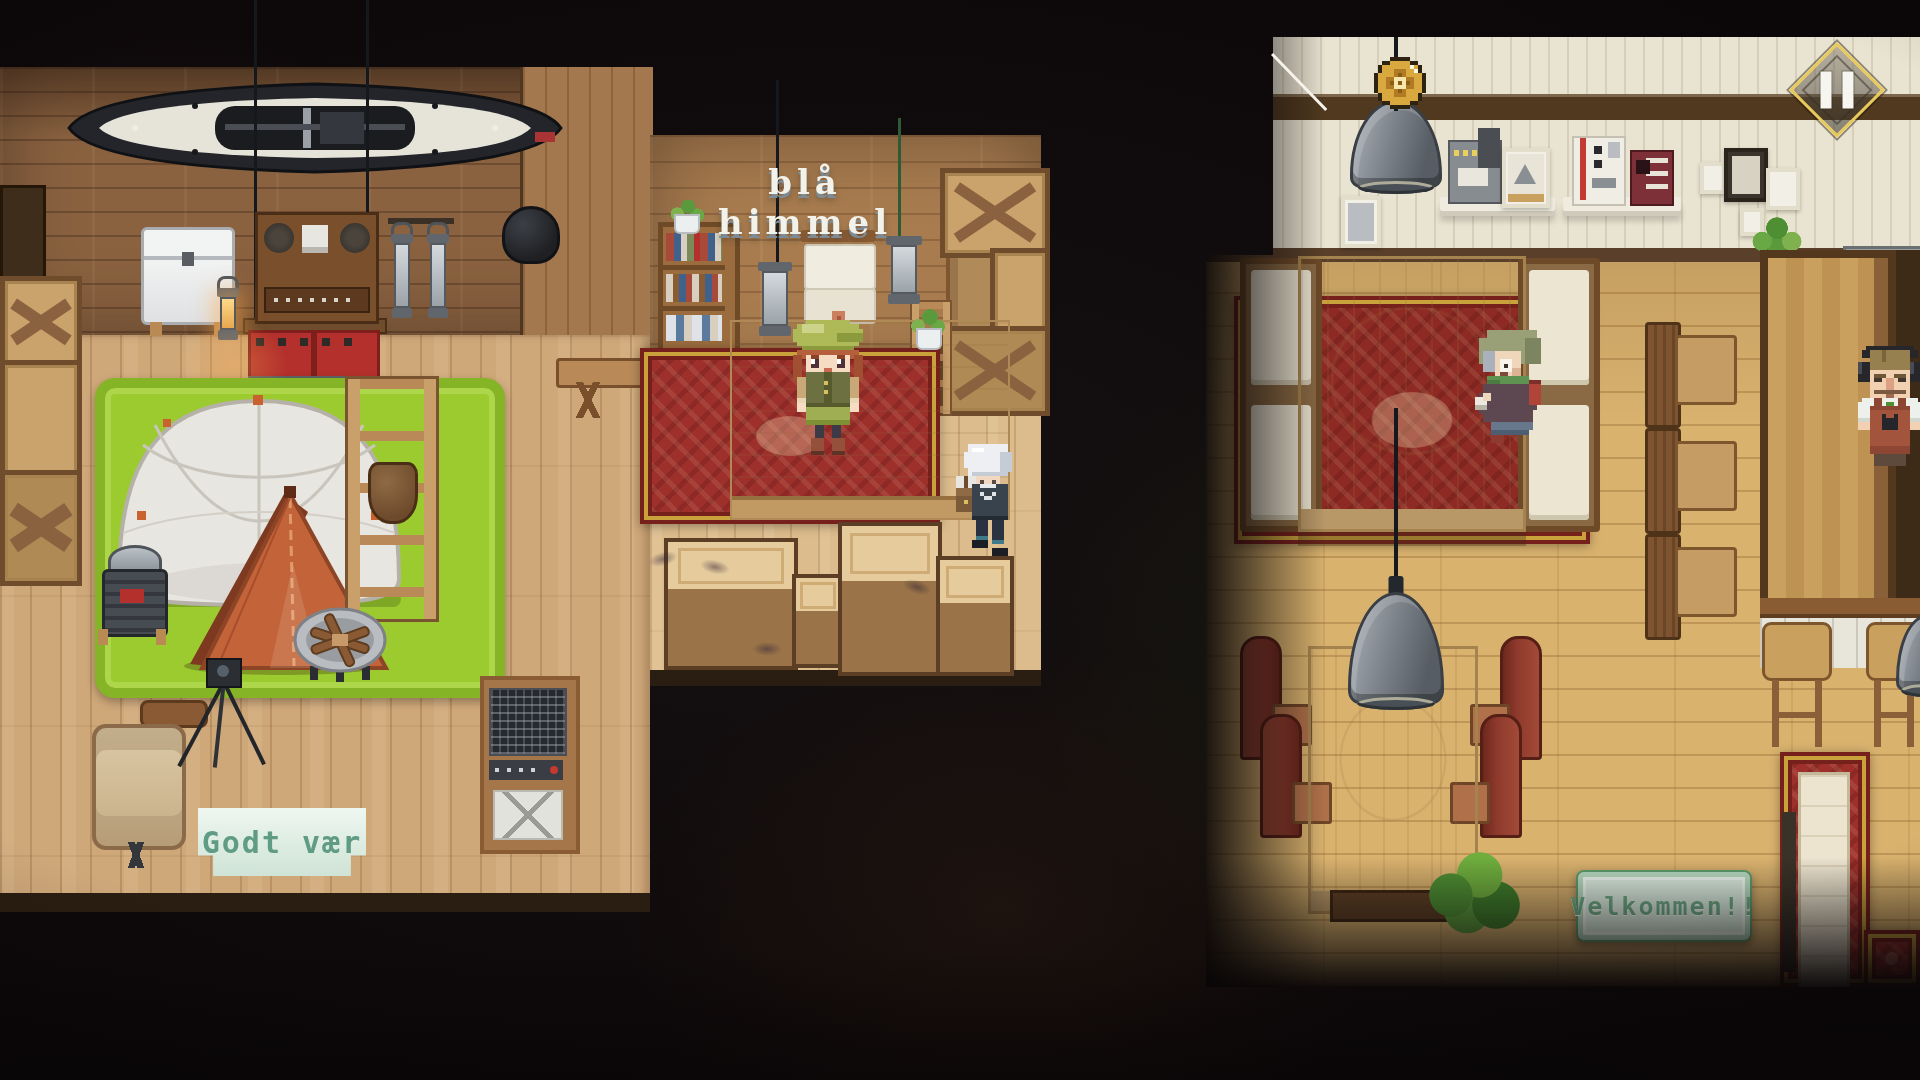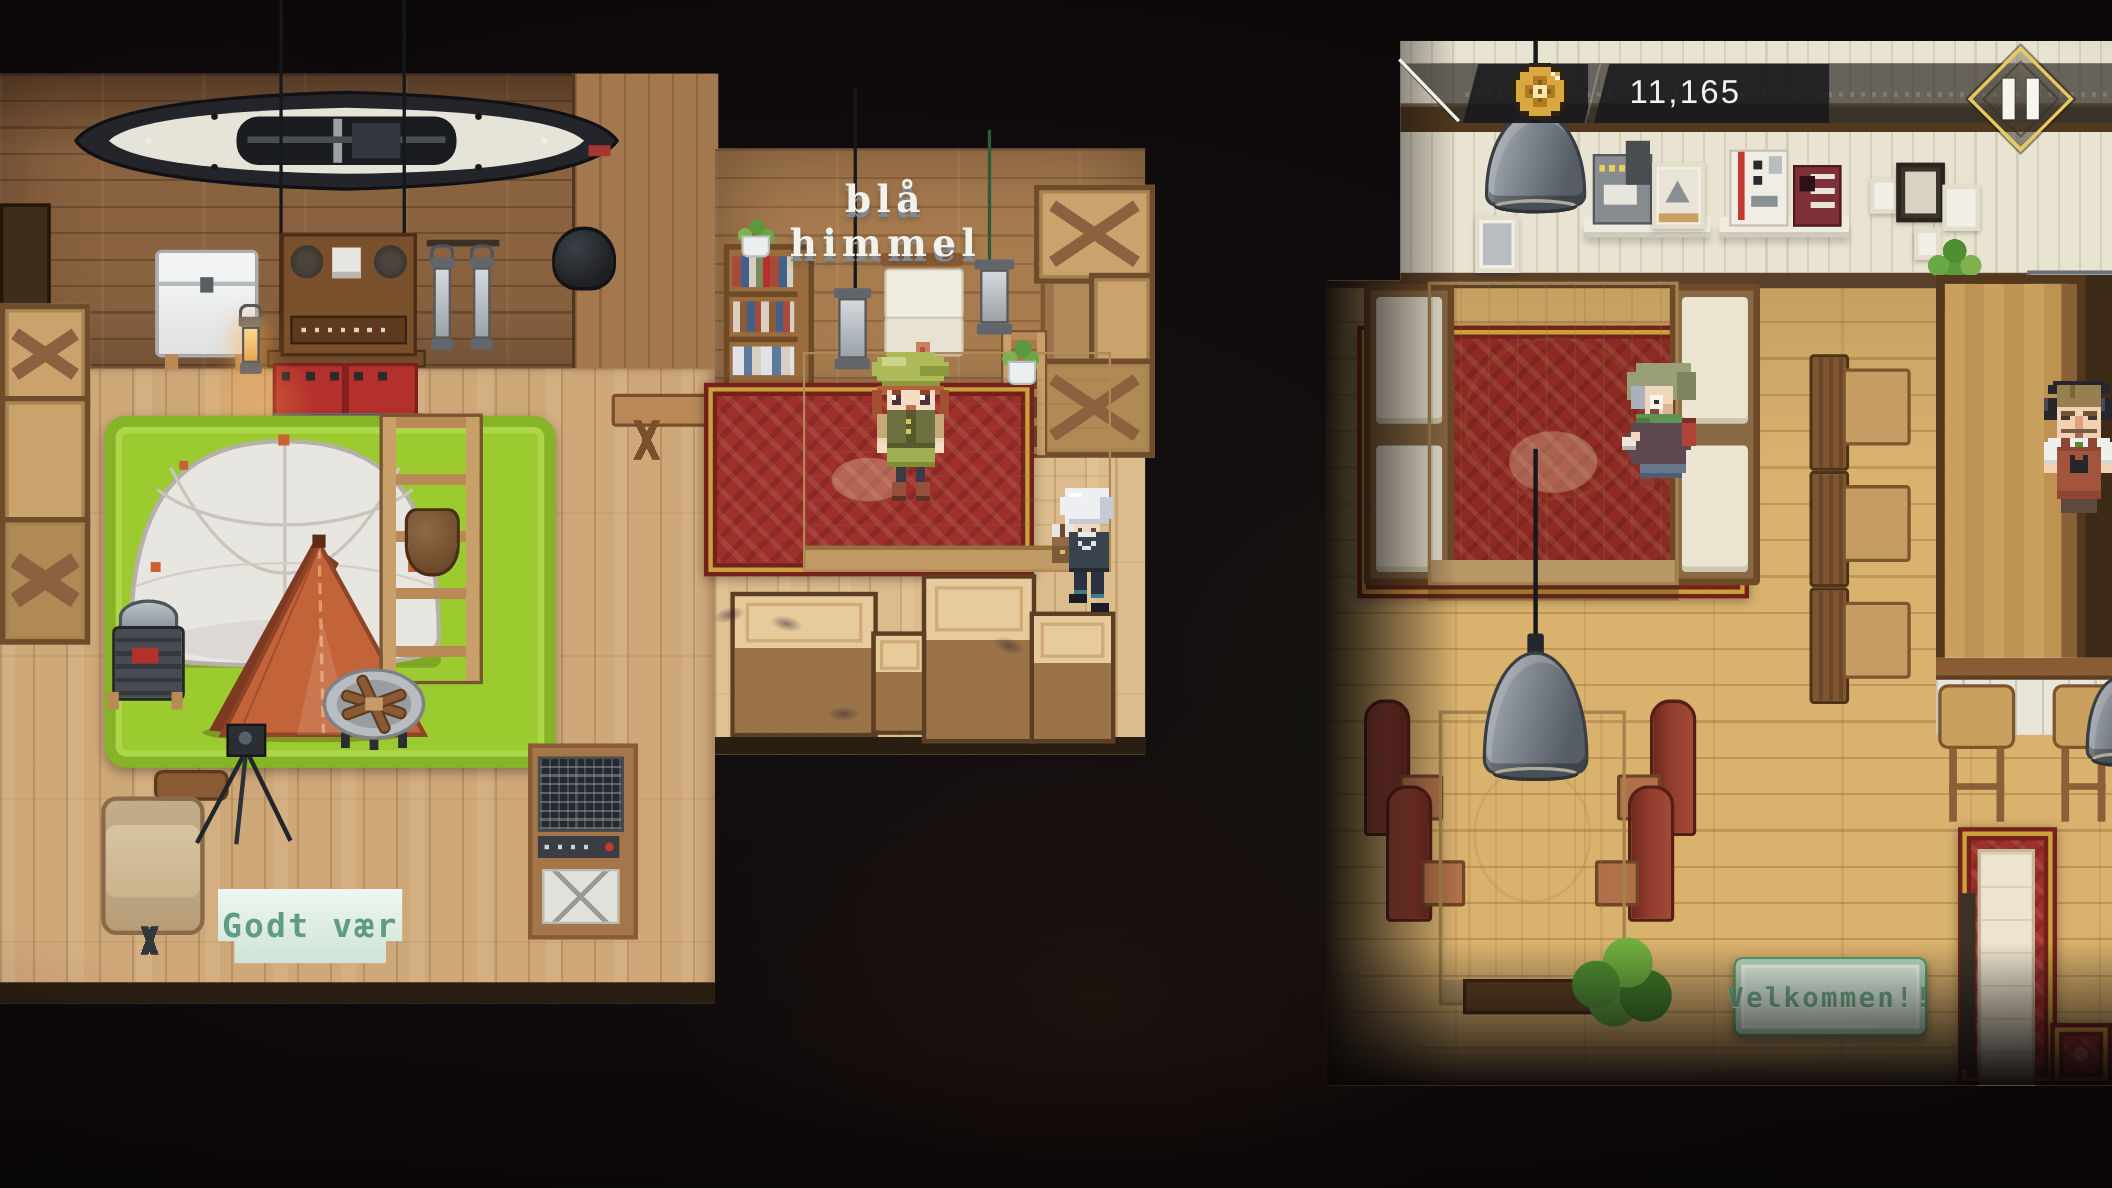--- a/index.html
+++ b/index.html
@@ -691,28 +691,20 @@
         <span>Velkommen!!</span>
       </div>
 
     <div class="abs" style="left:0;top:0;width:120px;height:100%;background:linear-gradient(90deg, rgba(8,5,6,.9), transparent);pointer-events:none;"></div>
     <div class="abs" style="left:0;bottom:0;width:100%;height:130px;background:linear-gradient(0deg, rgba(8,5,6,.95), transparent);pointer-events:none;"></div>
   </div>
 
   <div class="vignette"></div>
 
   <div class="abs" style="inset:0;pointer-events:none;">
-    <div class="hud-bar">
-      <div class="hud-dots"></div>
-      <div class="hud-panel" style="left:58px;width:114px;"></div>
-      <div class="abs" style="left:175px;top:0;width:2px;height:54px;background:rgba(255,255,255,.22);transform:skewX(-14deg);"></div>
-      <div class="hud-panel" style="left:177px;width:214px;">
-        <div class="hud-num">11,165</div>
-      </div>
-    </div>
     <div class="hud-diag"></div>
     <div class="cord" style="left:1394px;top:57px;height:54px;width:4px;"></div>
     <svg class="abs" style="left:1374px;top:57px;" width="52" height="52" viewBox="0 0 13 13" shape-rendering="crispEdges">
       <g fill="#2e2310">
           <rect x="4" y="0" width="5" height="1"></rect>
           <rect x="2" y="1" width="2" height="1"></rect>
           <rect x="9" y="1" width="2" height="1"></rect>
           <rect x="1" y="2" width="1" height="2"></rect>
           <rect x="11" y="2" width="1" height="2"></rect>
           <rect x="0" y="4" width="1" height="5"></rect>

